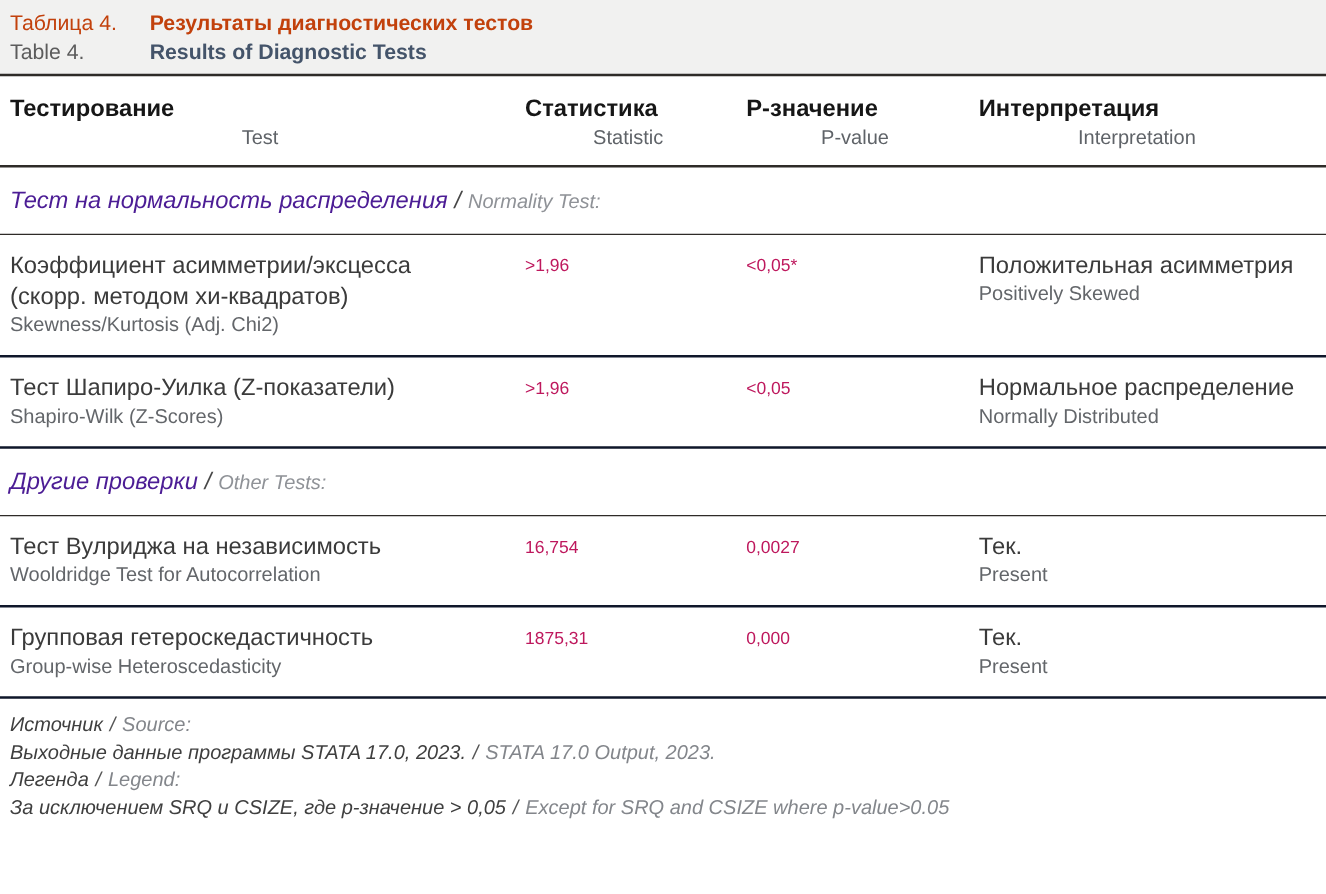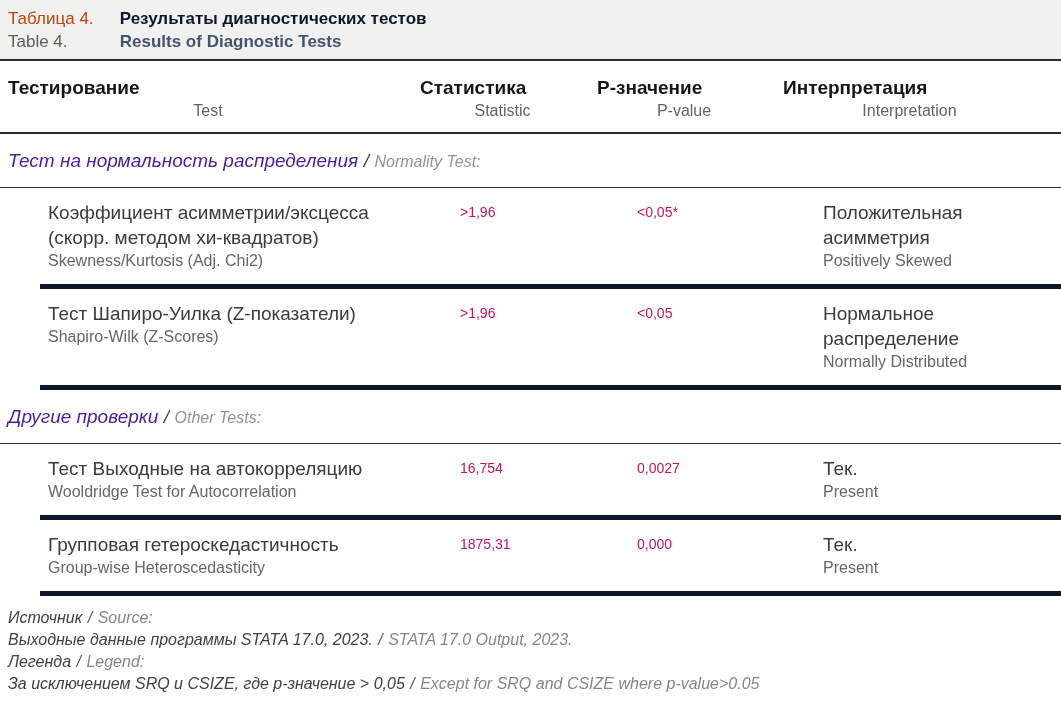--- a/index.html
+++ b/index.html
@@ -12,21 +12,21 @@
   .page { width: 1061px; min-height: 715px; background: #ffffff; }
 
   
   .title-band {
     background: #f1f1f0;
     padding: 7px 10px 6px 8px;
     border-bottom: 2px solid #2e2b28;
   }
   .t-row { line-height: 23px; font-size: 17px; white-space: nowrap; }
   .t-num-ru { display: inline-block; width: 107px; color: #c2410c; font-weight: 400; }
-  .t-title-ru { font-weight: 700; color: #0f172a; }
+  .t-title-ru { font-weight: 700; color: #c2410c; }
   .t-num-en { display: inline-block; width: 107px; color: #5c5c5c; font-weight: 400; }
   .t-title-en { font-weight: 700; color: #44546a; }
 
   
   .grid {
     display: grid;
     grid-template-columns: 412px 177px 186px 1fr;
     padding-left: 8px;
     padding-right: 13px;
   }
@@ -43,21 +43,21 @@
     border-bottom: 1px solid #2e2b28;
     font-style: italic;
     line-height: 24px;
   }
   .sec-ru { font-size: 19px; color: #4c1d95; }
   .sec-en { font-size: 16px; color: #8f9297; }
   .sep { margin: 0 1px; }
   .sec-sep { font-size: 19px; color: #474747; font-style: italic; }
 
   
-  .data-row { padding-top: 12px; padding-bottom: 13px; border-bottom: 5px solid #0f172a; margin-left: 40px; }
+  .data-row { padding-top: 12px; padding-bottom: 13px; border-bottom: 2px solid #0f172a; }
   .c-ru { font-size: 19px; color: #3b3b3b; line-height: 25px; }
   .c-ru.test { max-width: 352px; }
   .c-en { font-size: 16px; color: #63666a; line-height: 21px; }
   .c-val { font-size: 14px; color: #be185d; line-height: 25px; }
 
   
   .notes { padding: 11px 10px 8px 8px; font-style: italic; }
   .note-line { font-size: 16px; line-height: 22px; }
   .n-ru { color: #3f3f3f; }
   .n-en { color: #83868b; }
@@ -139,21 +139,21 @@
   </div>
 
   <div class="section-row">
     <span class="sec-ru">Другие проверки</span>
     <span class="sec-sep sep">/</span>
     <span class="sec-en">Other Tests:</span>
   </div>
 
   <div class="grid data-row">
     <div class="cell">
-      <div class="c-ru test">Тест Выходные на автокорреляцию</div>
+      <div class="c-ru test">Тест Вулриджа на независимость</div>
       <div class="c-en">Wooldridge Test for Autocorrelation</div>
     </div>
     <div class="cell">
       <div class="c-val">16,754</div>
     </div>
     <div class="cell">
       <div class="c-val">0,0027</div>
     </div>
     <div class="cell">
       <div class="c-ru">Тек.</div>

